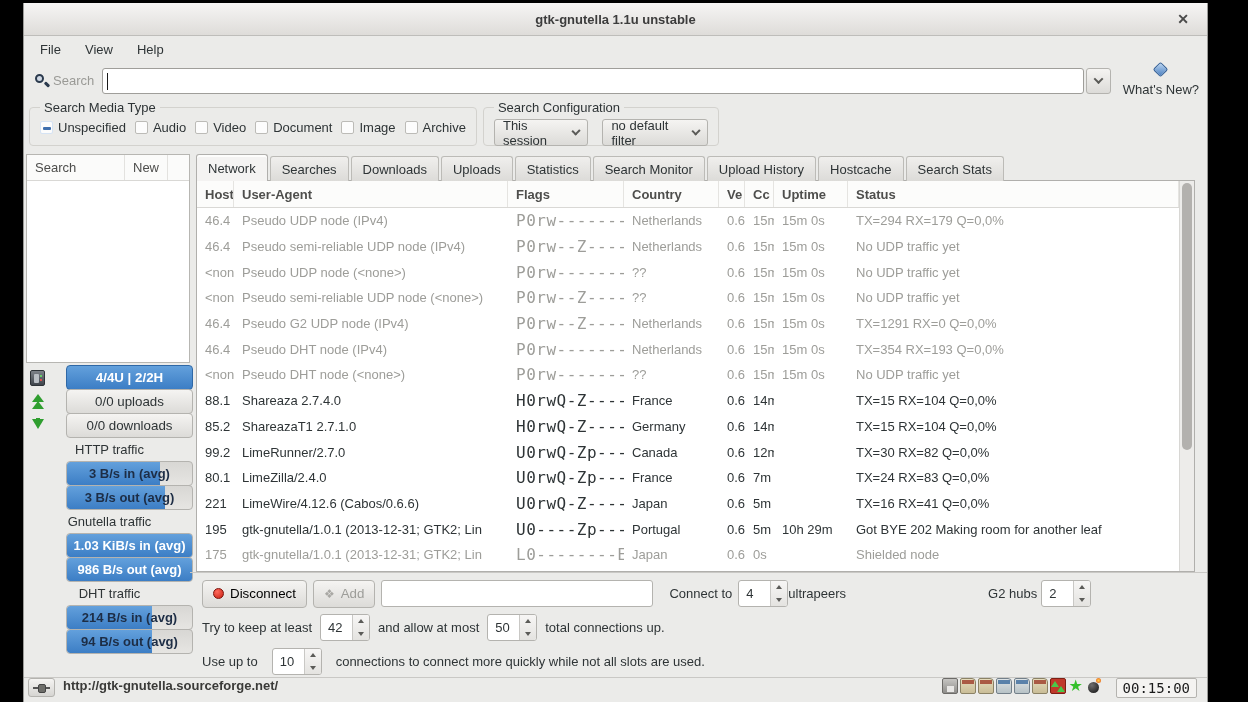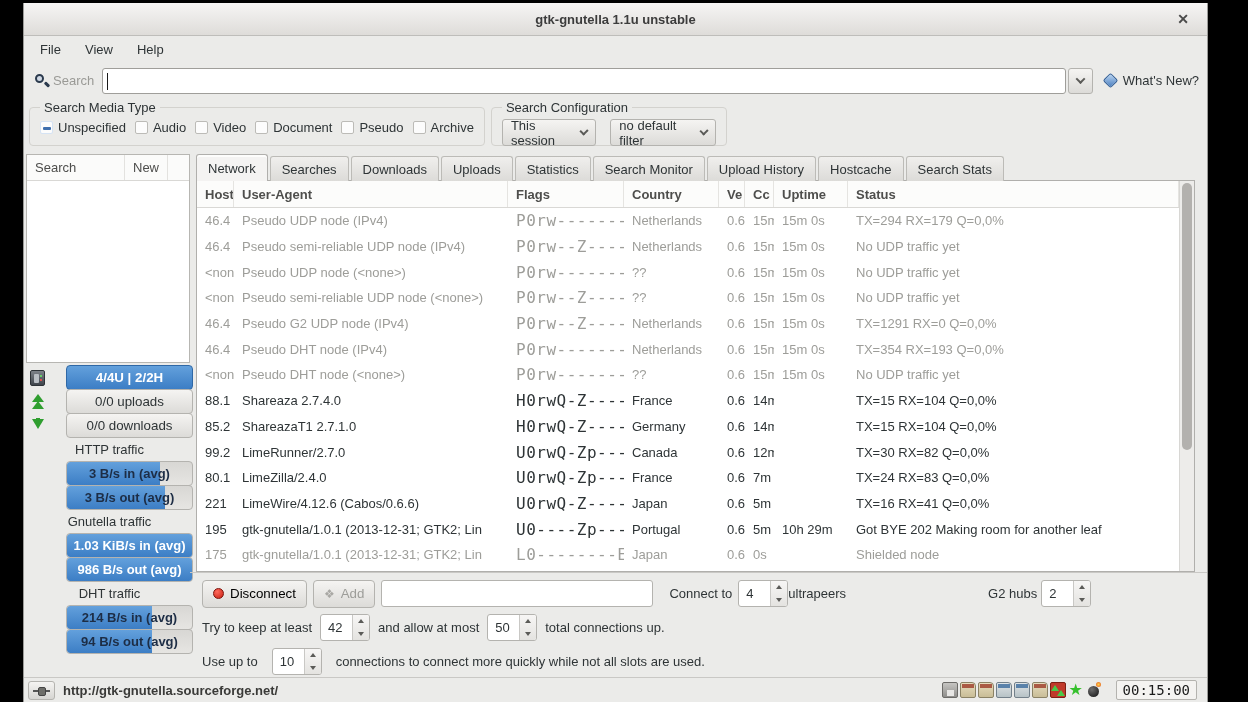--- a/index.html
+++ b/index.html
@@ -33,21 +33,21 @@
                  background:#2b3a4d; transform:rotate(45deg); border-radius:1px; }
   .search-label { color:#9a9a96; }
   .search-entry { flex:1; height:26px; background:#fff; border:1px solid #9f9e9a;
                   border-radius:3px; position:relative; }
   .caret { position:absolute; left:4px; top:4px; width:1px; height:17px; background:#1a1a1a; }
   .combo-arrow-btn { width:25px; height:26px; margin-left:2px; border:1px solid #b4b3af; border-radius:3px;
                      background:linear-gradient(#f5f4f2,#dcdbd8);
                      display:flex; align-items:center; justify-content:center; }
   .chev { width:7px; height:7px; border-right:2px solid #5b5b58; border-bottom:2px solid #5b5b58;
           transform:rotate(45deg) translate(-1px,-1px); }
-  .whats-new { display:flex; align-items:center; gap:7px; margin-left:12px; white-space:nowrap; }
+  .whats-new { display:flex; align-items:center; gap:7px; margin-left:12px; white-space:nowrap;flex-direction:column; }
   .diamond { width:11px; height:11px; transform:rotate(45deg);
              background:linear-gradient(135deg,#bcd6f2,#4a7fc0); border:1.5px solid #2c5a94; border-radius:2px; }
 
   
   .filterrow { height:54px; display:flex; gap:6px; padding:2px 8px 6px 5px; flex:0 0 auto; }
   fieldset { border:1px solid #d3d2ce; border-radius:4px; padding:2px 10px 16px 10px; }
   fieldset legend { padding:0 4px; color:#2e3436; }
   .mediatype-fs { width:447px; }
   .config-fs { width:236px; }
   .checks { display:flex; align-items:center; gap:9px; margin-top:3px; }
@@ -145,21 +145,21 @@
   .spin-arrows span { flex:1; display:flex; align-items:center; justify-content:center; }
   .tri-up { width:0; height:0; border-left:3.5px solid transparent; border-right:3.5px solid transparent;
             border-bottom:4.5px solid #5b5b58; }
   .tri-down { width:0; height:0; border-left:3.5px solid transparent; border-right:3.5px solid transparent;
               border-top:4.5px solid #5b5b58; }
   .lbl { white-space:nowrap; }
   .sep-top { position:absolute; left:-6px; right:-12px; top:0; border-top:1px solid #c9c8c5; }
 
   
   .statusbar { height:25px; flex:0 0 auto; border-top:1px solid #c9c8c5; background:#ebebe9;
-               display:flex; align-items:center; padding:0 10px 0 4px; gap:8px; }
+               display:flex; align-items:flex-start; padding:0 10px 0 4px; gap:8px; }
   .plug-btn { width:27px; height:19px; border:1px solid #b4b3af; border-radius:3px;
               background:linear-gradient(#f5f4f2,#d6d5d2); display:flex; align-items:center; justify-content:center; }
   .plug { width:17px; height:7px; position:relative; }
   .plug::before { content:""; position:absolute; left:0; top:3px; width:17px; height:2px; background:#555; }
   .plug::after { content:""; position:absolute; left:5px; top:0; width:6px; height:7px; background:#6e6e6a;
                  border:1px solid #444; border-radius:2px; }
   .sb-url { font-weight:bold; color:#3a3a38; }
   .tray { margin-left:auto; display:flex; align-items:center; gap:2px; }
   .tico { width:16px; height:16px; position:relative; flex:0 0 auto; }
   .t-floppy { background:linear-gradient(#c6c5c2,#8f8e8b); border:1px solid #6c6b68; border-radius:2px; }
@@ -234,21 +234,21 @@
             <span class="check-item">
               <span class="cb"></span>
               <span>Video</span>
             </span>
             <span class="check-item">
               <span class="cb"></span>
               <span>Document</span>
             </span>
             <span class="check-item">
               <span class="cb"></span>
-              <span>Pseudo</span>
+              <span>Image</span>
             </span>
             <span class="check-item">
               <span class="cb"></span>
               <span>Archive</span>
             </span>
           </div>
       </fieldset>
       <fieldset class="config-fs">
         <legend>Search Configuration</legend>
         <div class="config-row">

